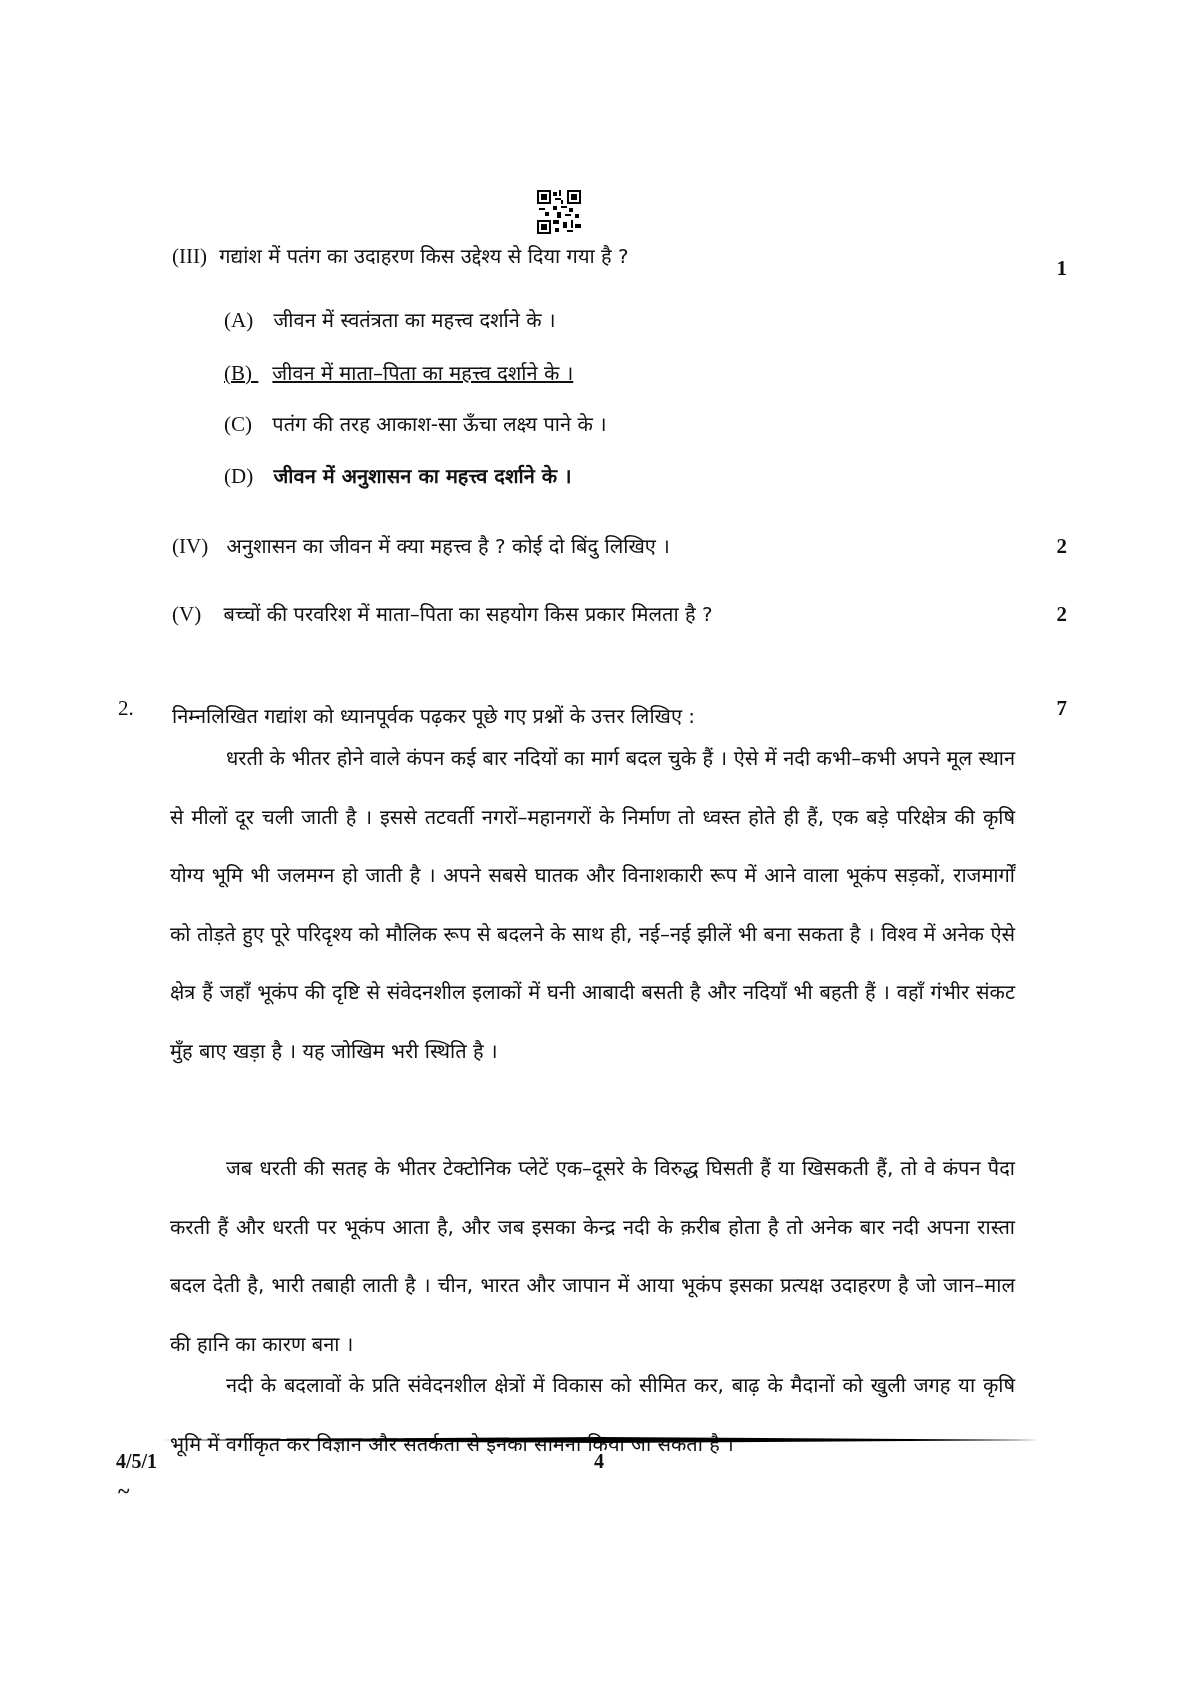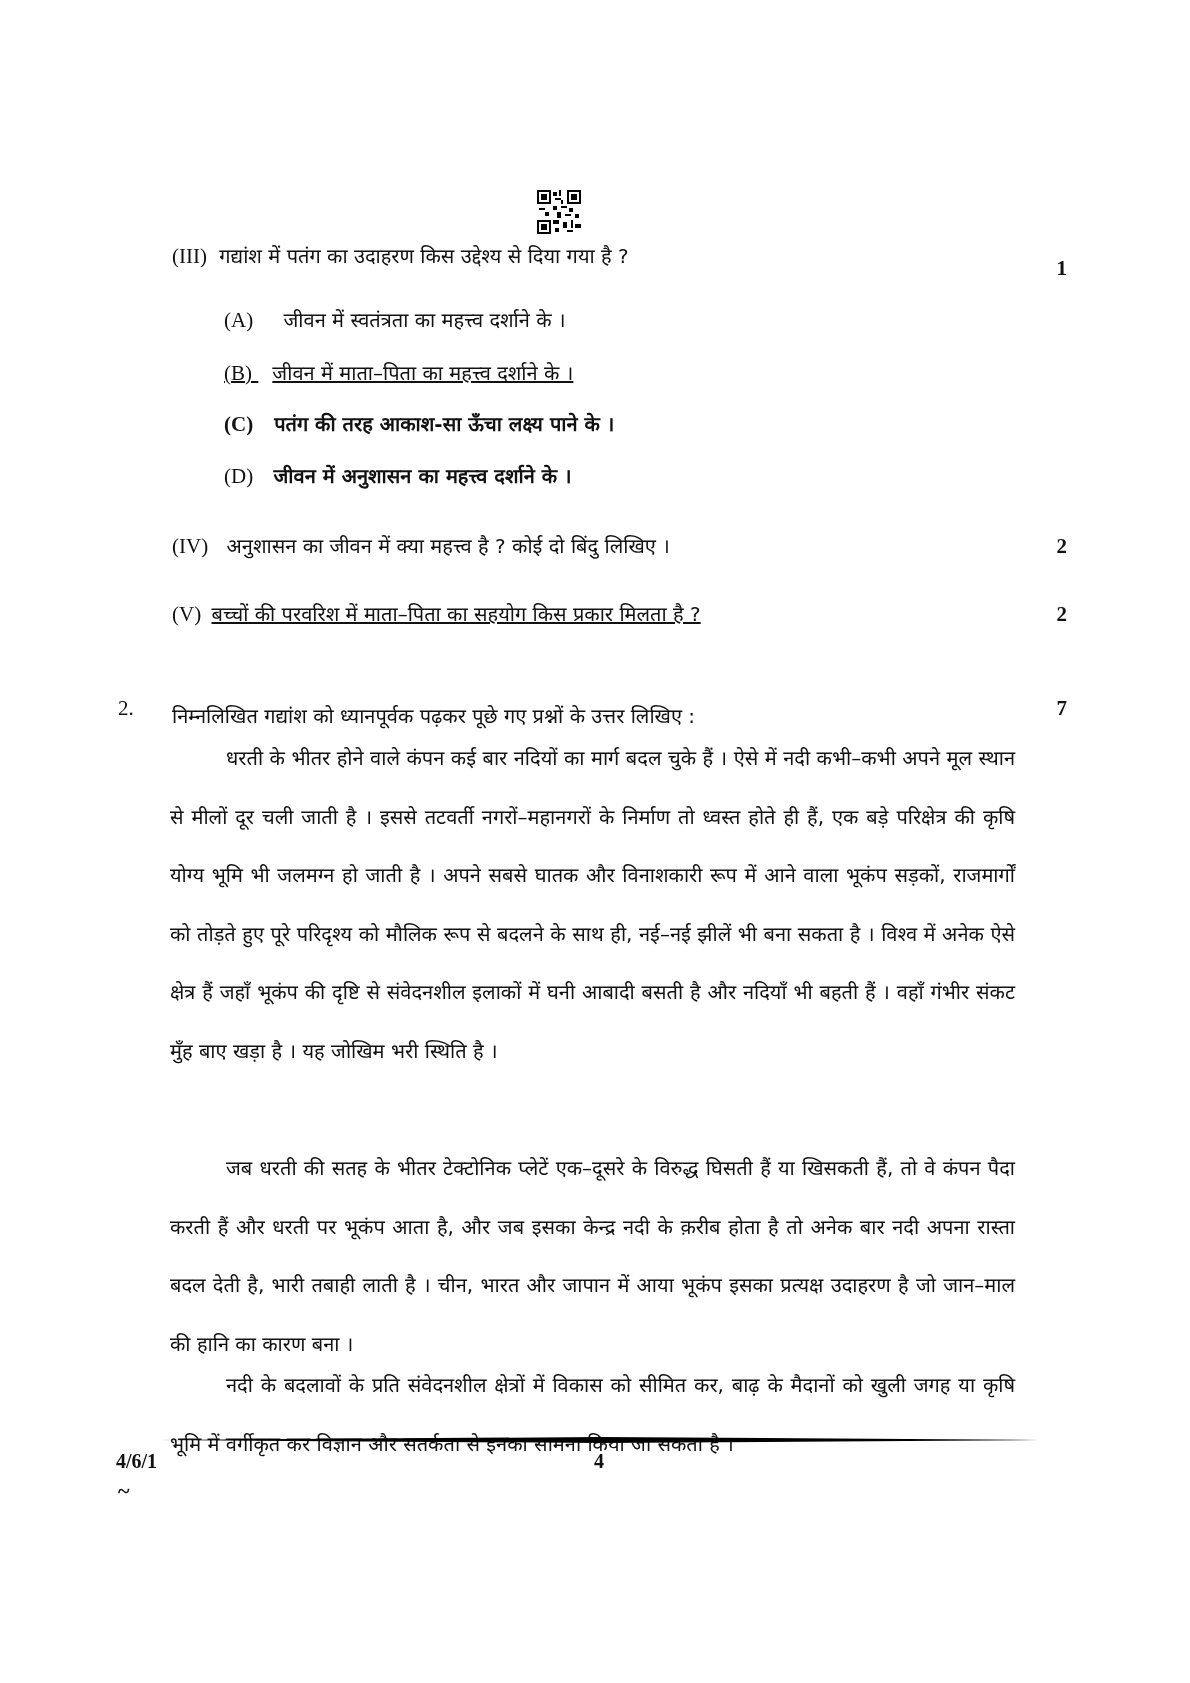--- a/index.html
+++ b/index.html
@@ -53,53 +53,53 @@
 </svg>
 
 <div class="abs qline" style="left:172px; top:242px;">
   <span class="qnum">(III)</span>
   <span style="margin-left:6px;">गद्यांश में पतंग का उदाहरण किस उद्देश्य से दिया गया है ?</span>
 </div>
 <div class="abs marks" style="top:256px;">1</div>
 
 <div class="abs qline" style="left:224px; top:306px;">
   <span class="opt-label">(A)</span>
-  <span style="margin-left:24px;">जीवन में स्वतंत्रता का महत्त्व दर्शाने के ।</span>
+  <span style="margin-left:14px;">जीवन में स्वतंत्रता का महत्त्व दर्शाने के ।</span>
 </div>
 <div class="abs qline" style="left:224px; top:359px;text-decoration:underline;">
   <span class="opt-label">(B)</span>
   <span style="margin-left:14px;">जीवन में माता–पिता का महत्त्व दर्शाने के ।</span>
 </div>
-<div class="abs qline" style="left:224px; top:410px;font-weight:bold;">
+<div class="abs qline" style="left:224px; top:410px;">
   <span class="opt-label">(C)</span>
   <span style="margin-left:14px;">पतंग की तरह आकाश-सा ऊँचा लक्ष्य पाने के ।</span>
 </div>
 <div class="abs qline" style="left:224px; top:462px;">
   <span class="opt-label">(D)</span>
   <span style="margin-left:14px;font-weight:bold;">जीवन में अनुशासन का महत्त्व दर्शाने के ।</span>
 </div>
 
 <div class="abs qline" style="left:172px; top:532px;">
   <span class="qnum">(IV)</span>
   <span style="margin-left:12px;">अनुशासन का जीवन में क्या महत्त्व है ? कोई दो बिंदु लिखिए ।</span>
 </div>
 <div class="abs marks" style="top:534px;">2</div>
 
 <div class="abs qline" style="left:172px; top:600px;">
   <span class="qnum">(V)</span>
-  <span style="margin-left:4px;text-decoration:underline;">बच्चों की परवरिश में माता–पिता का सहयोग किस प्रकार मिलता है ?</span>
+  <span style="margin-left:16px;">बच्चों की परवरिश में माता–पिता का सहयोग किस प्रकार मिलता है ?</span>
 </div>
 <div class="abs marks" style="top:602px;">2</div>
 
 <div class="abs qnum" style="left:118px; top:696px;">2.</div>
 <div class="abs qline" style="left:172px; top:694px;margin-top:8px;">निम्नलिखित गद्यांश को ध्यानपूर्वक पढ़कर पूछे गए प्रश्नों के उत्तर लिखिए :</div>
 <div class="abs marks" style="top:696px;">7</div>
 
 <p class="abs passage" style="top:729px;"><span class="indent"></span><span>धरती के भीतर होने वाले कंपन कई बार नदियों का मार्ग बदल चुके हैं । ऐसे में नदी कभी–कभी अपने मूल स्थान से मीलों दूर चली जाती है । इससे तटवर्ती नगरों–महानगरों के निर्माण तो ध्वस्त होते ही हैं, एक बड़े परिक्षेत्र की कृषि योग्य भूमि भी जलमग्न हो जाती है । अपने सबसे घातक और विनाशकारी रूप में आने वाला भूकंप सड़कों, राजमार्गों को तोड़ते हुए पूरे परिदृश्य को मौलिक रूप से बदलने के साथ ही, नई–नई झीलें भी बना सकता है । विश्व में अनेक ऐसे क्षेत्र हैं जहाँ भूकंप की दृष्टि से संवेदनशील इलाकों में घनी आबादी बसती है और नदियाँ भी बहती हैं । वहाँ गंभीर संकट मुँह बाए खड़ा है । यह जोखिम भरी स्थिति है ।</span></p>
 <p class="abs passage" style="top:1139px;"><span class="indent"></span><span>जब धरती की सतह के भीतर टेक्टोनिक प्लेटें एक–दूसरे के विरुद्ध घिसती हैं या खिसकती हैं, तो वे कंपन पैदा करती हैं और धरती पर भूकंप आता है, और जब इसका केन्द्र नदी के क़रीब होता है तो अनेक बार नदी अपना रास्ता बदल देती है, भारी तबाही लाती है । चीन, भारत और जापान में आया भूकंप इसका प्रत्यक्ष उदाहरण है जो जान–माल की हानि का कारण बना ।</span></p>
 <p class="abs passage" style="top:1356px;"><span class="indent"></span><span>नदी के बदलावों के प्रति संवेदनशील क्षेत्रों में विकास को सीमित कर, बाढ़ के मैदानों को खुली जगह या कृषि भूमि में वर्गीकृत कर विज्ञान और सतर्कता से इनका सामना किया जा सकता है ।</span></p>
 
 <svg class="abs footer-rule" viewBox="0 0 880 6" preserveAspectRatio="none">
   <polygon points="0,3 440,0 880,3 440,6" fill="#000"></polygon>
 </svg>
-<div class="abs footer-code">4/6/1</div>
+<div class="abs footer-code">4/5/1</div>
 <div class="abs footer-page">4</div>
 <div class="abs footer-tilde">~</div>
 
 </body></html>

